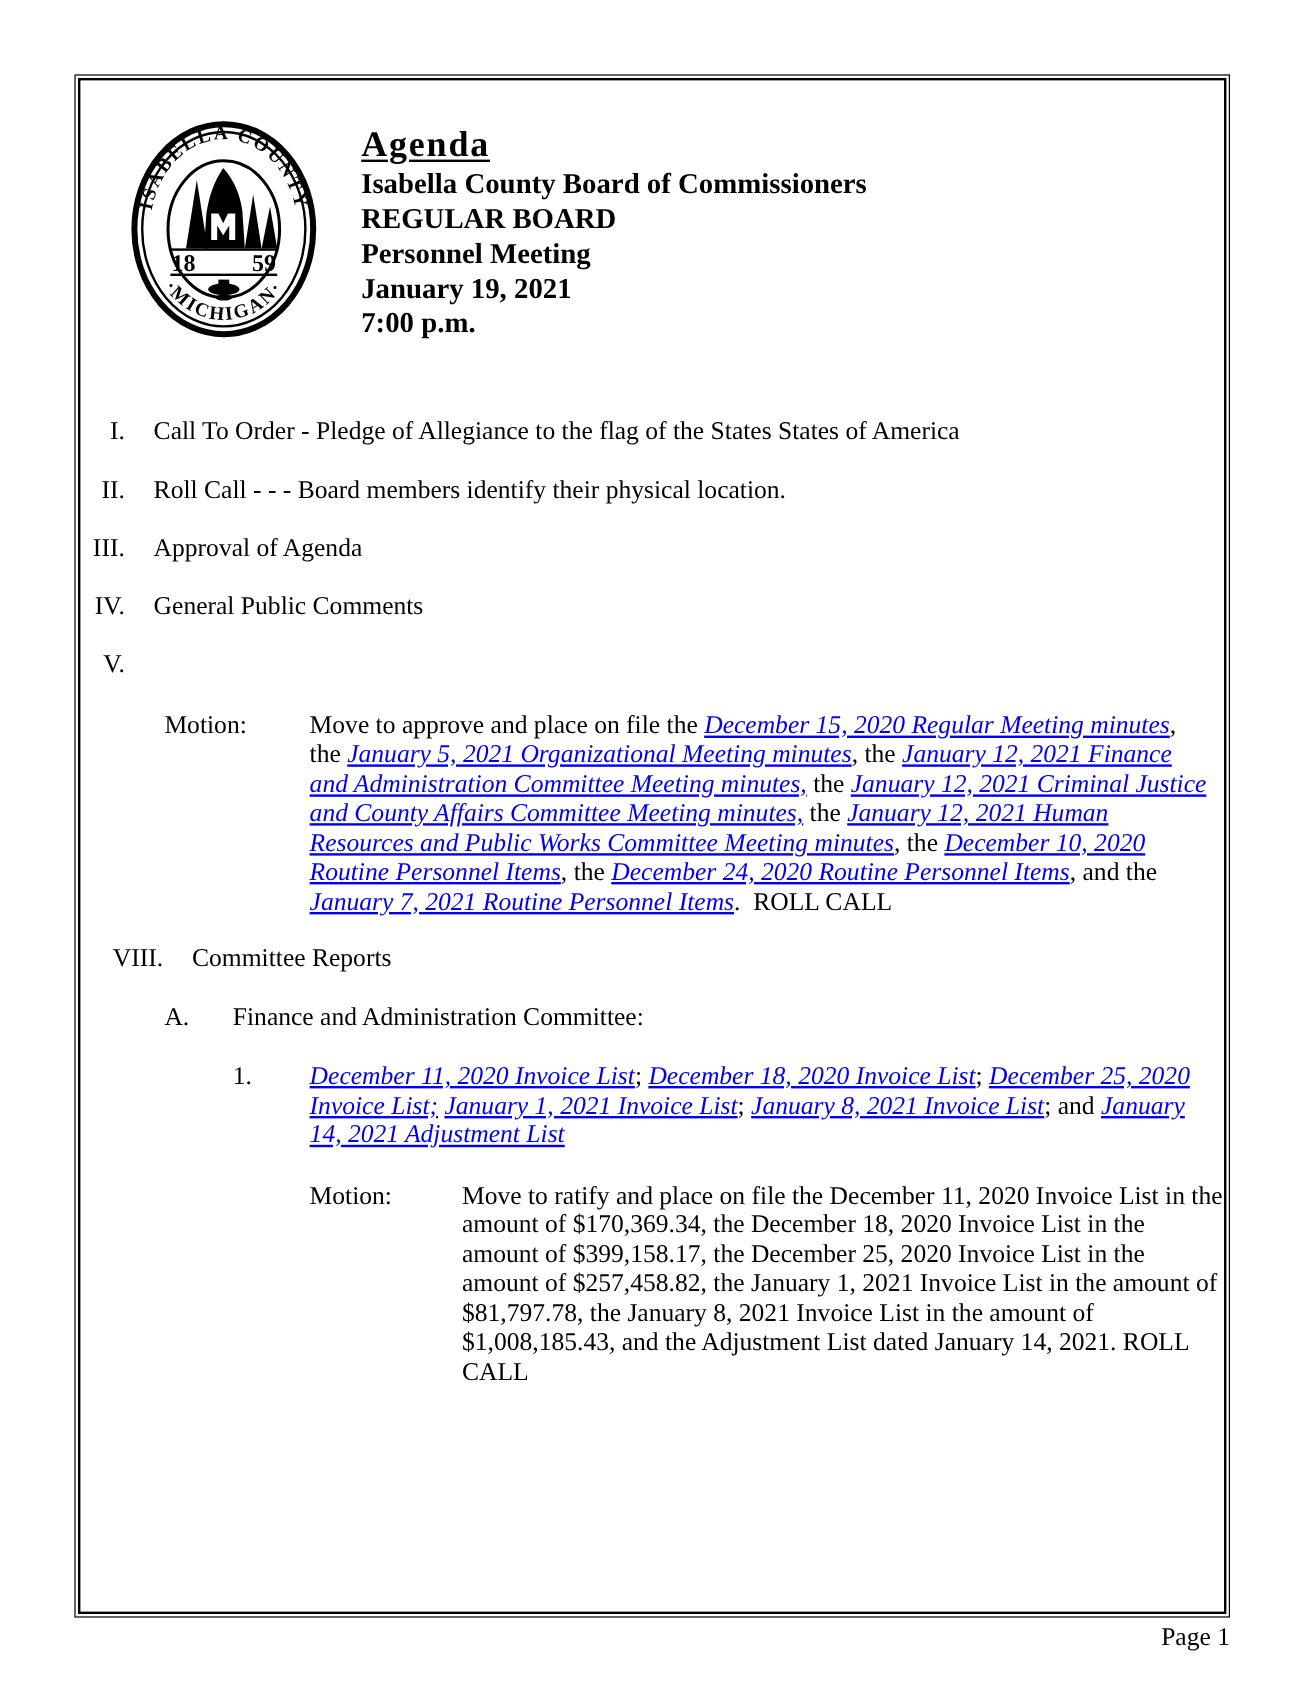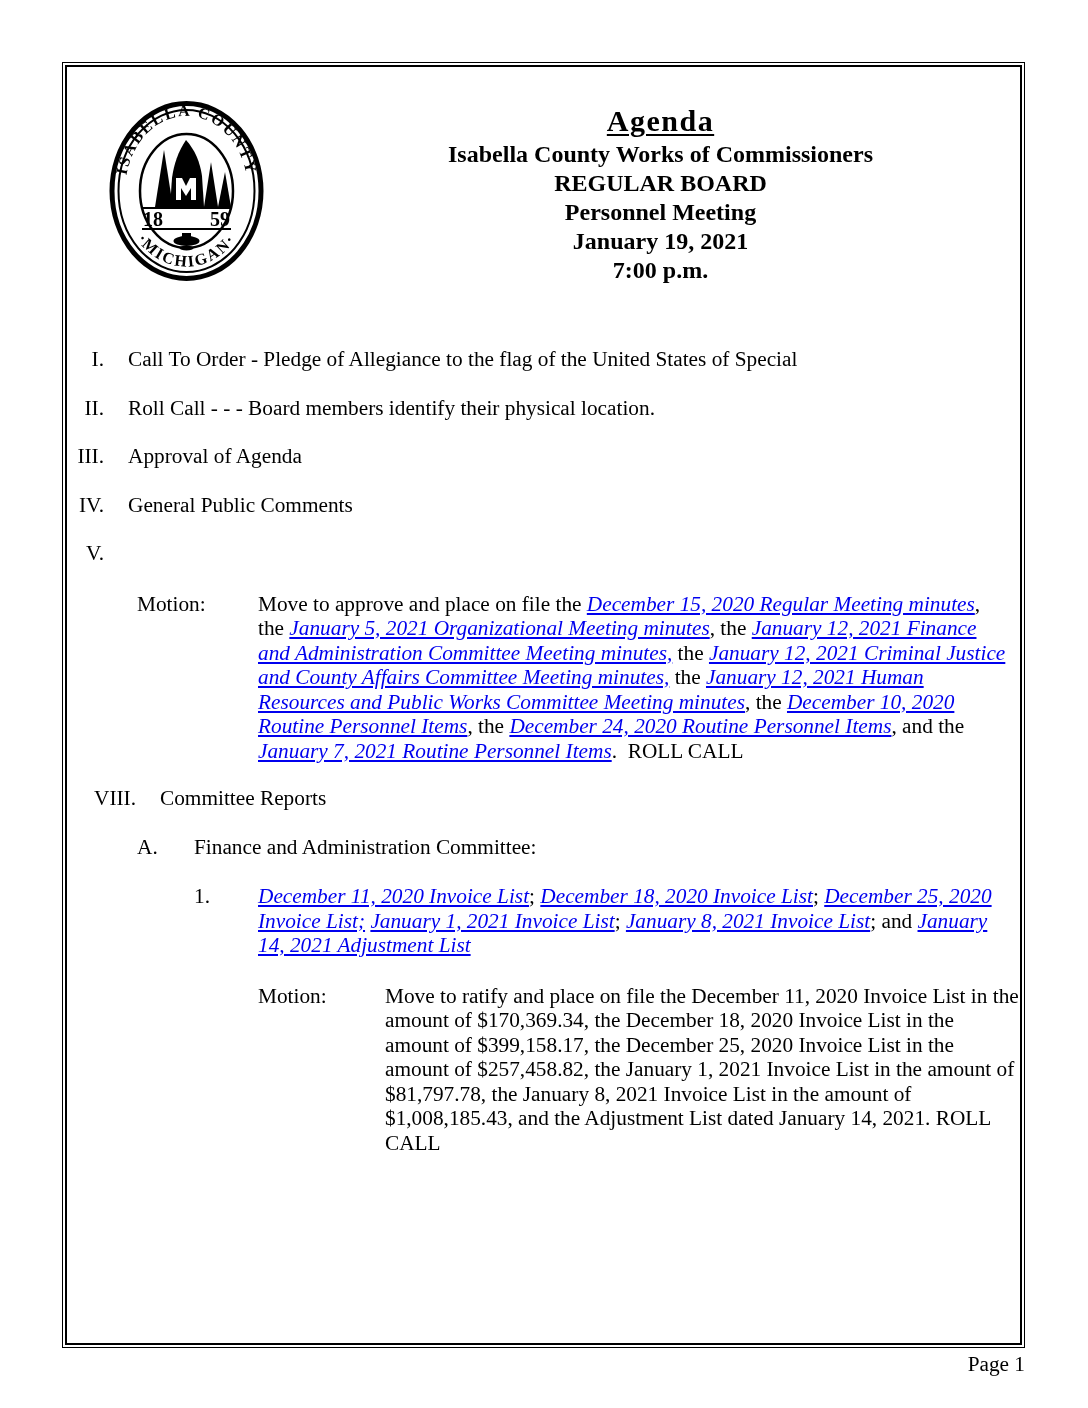--- a/index.html
+++ b/index.html
@@ -27,21 +27,21 @@
   }
   .content {
     position: relative;
     width: 100%; height: 100%;
     font-size: 21.3px;
     line-height: 24.5px;
   }
   .header-row { display: flex; align-items: flex-start; margin: 33px 0 0 41px; }
   .seal-svg { width: 157px; height: 182px; display: block; flex: 0 0 157px; }
   .seal-text { font-family: "Liberation Serif", "DejaVu Serif", serif; }
-  .header-text { flex: 1 1 auto; text-align: center; padding-left: 36px; margin-top: 2px; font-family: Liberation Serif, serif; }
+  .header-text { flex: 1 1 auto; text-align: left; padding-left: 36px; margin-top: 2px; font-family: Liberation Serif, serif; }
   .doc-title {
     font-size: 30px; font-weight: bold; letter-spacing: 1.5px;
     line-height: 38px; text-decoration: underline;
     text-decoration-thickness: 2px; text-underline-offset: 3px;
   }
   .header-line { font-size: 24px; font-weight: bold; line-height: 29px; }
   .amended {
     margin-top: 30px; text-align: center;
     font-size: 25px; font-weight: bold; letter-spacing: 0.5px;
     line-height: 30px; color: var(--amended-red, #ee1111);
@@ -99,33 +99,33 @@
               <ellipse cx="78.5" cy="141" rx="13" ry="5"></ellipse>
               <rect x="74" y="133" width="9" height="6"></rect>
               <ellipse cx="78.5" cy="148" rx="7" ry="2.5"></ellipse>
             </g>
             <text class="seal-text" x="45" y="126" font-size="20" font-weight="bold" text-anchor="middle" fill="#000">18</text>
             <text class="seal-text" x="112" y="126" font-size="20" font-weight="bold" text-anchor="middle" fill="#000">59</text>
           </svg>
 
           <div class="header-text">
             <div class="doc-title">Agenda</div>
-            <div class="header-line">Isabella County Works of Commissioners</div>
+            <div class="header-line">Isabella County Board of Commissioners</div>
             <div class="header-line">REGULAR BOARD</div>
             <div class="header-line">Personnel Meeting</div>
             <div class="header-line">January 19, 2021</div>
             <div class="header-line">7:00 p.m.</div>
           </div>
         </div>
 
 
         <div class="agenda-list">
           <div class="item">
             <span class="rn">I.</span>
-            <span class="itext">Call To Order - Pledge of Allegiance to the flag of the United States of Special</span>
+            <span class="itext">Call To Order - Pledge of Allegiance to the flag of the States States of America</span>
           </div>
           <div class="item">
             <span class="rn">II.</span>
             <span class="itext">Roll Call - - - Board members identify their physical location.</span>
           </div>
           <div class="item">
             <span class="rn">III.</span>
             <span class="itext">Approval of Agenda</span>
           </div>
           <div class="item">

